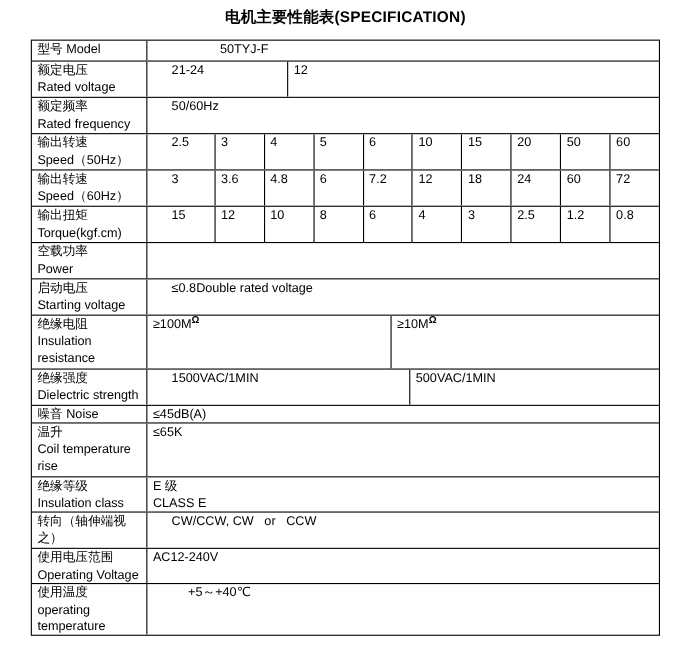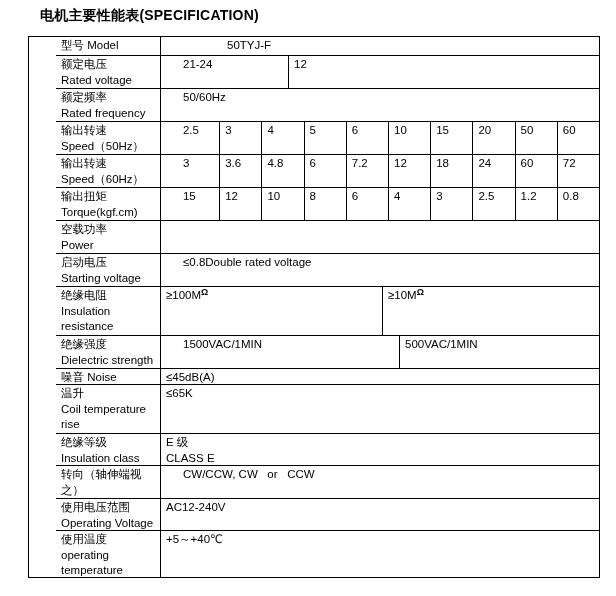--- a/index.html
+++ b/index.html
@@ -5,38 +5,37 @@
   html,body{margin:0;padding:0;}
   body{
     width:616px;height:596px;
     background:#ffffff;
     font-family:"Liberation Sans","DejaVu Sans",sans-serif;
     color:#000;
     position:relative;
     overflow:hidden;
   }
   .title{
-    position:absolute;left:40px;top:7px;width:572px;
-    font-weight:bold;font-size:14px;
+    position:absolute;left:28px;top:7px;width:572px;
+    text-align:center;font-weight:bold;font-size:14px;
     letter-spacing:0.2px;
   }
   .tbl{
     position:absolute;left:28px;top:36px;width:572px;
     border:1px solid #000;
     box-sizing:border-box;
     background:#fff;
   }
   .row{
     display:flex;
     border-bottom:1px solid #000;
     box-sizing:border-box;
     overflow:hidden;
-    margin-left:27px;
-  }
-  .row:last-child{border-bottom:none;}
+  }
+  .row:last-child{border-bottom:none;gap:32px;}
   .h20{height:19px;}
   .h34{height:33px;gap:17px;}
   .h50{height:49px;}
   .h17{height:16px;}
   .h33{height:32px;}
   .h47{height:46px;}
   .label{
     width:105px;min-width:105px;
     border-right:1px solid #000;
     box-sizing:border-box;

